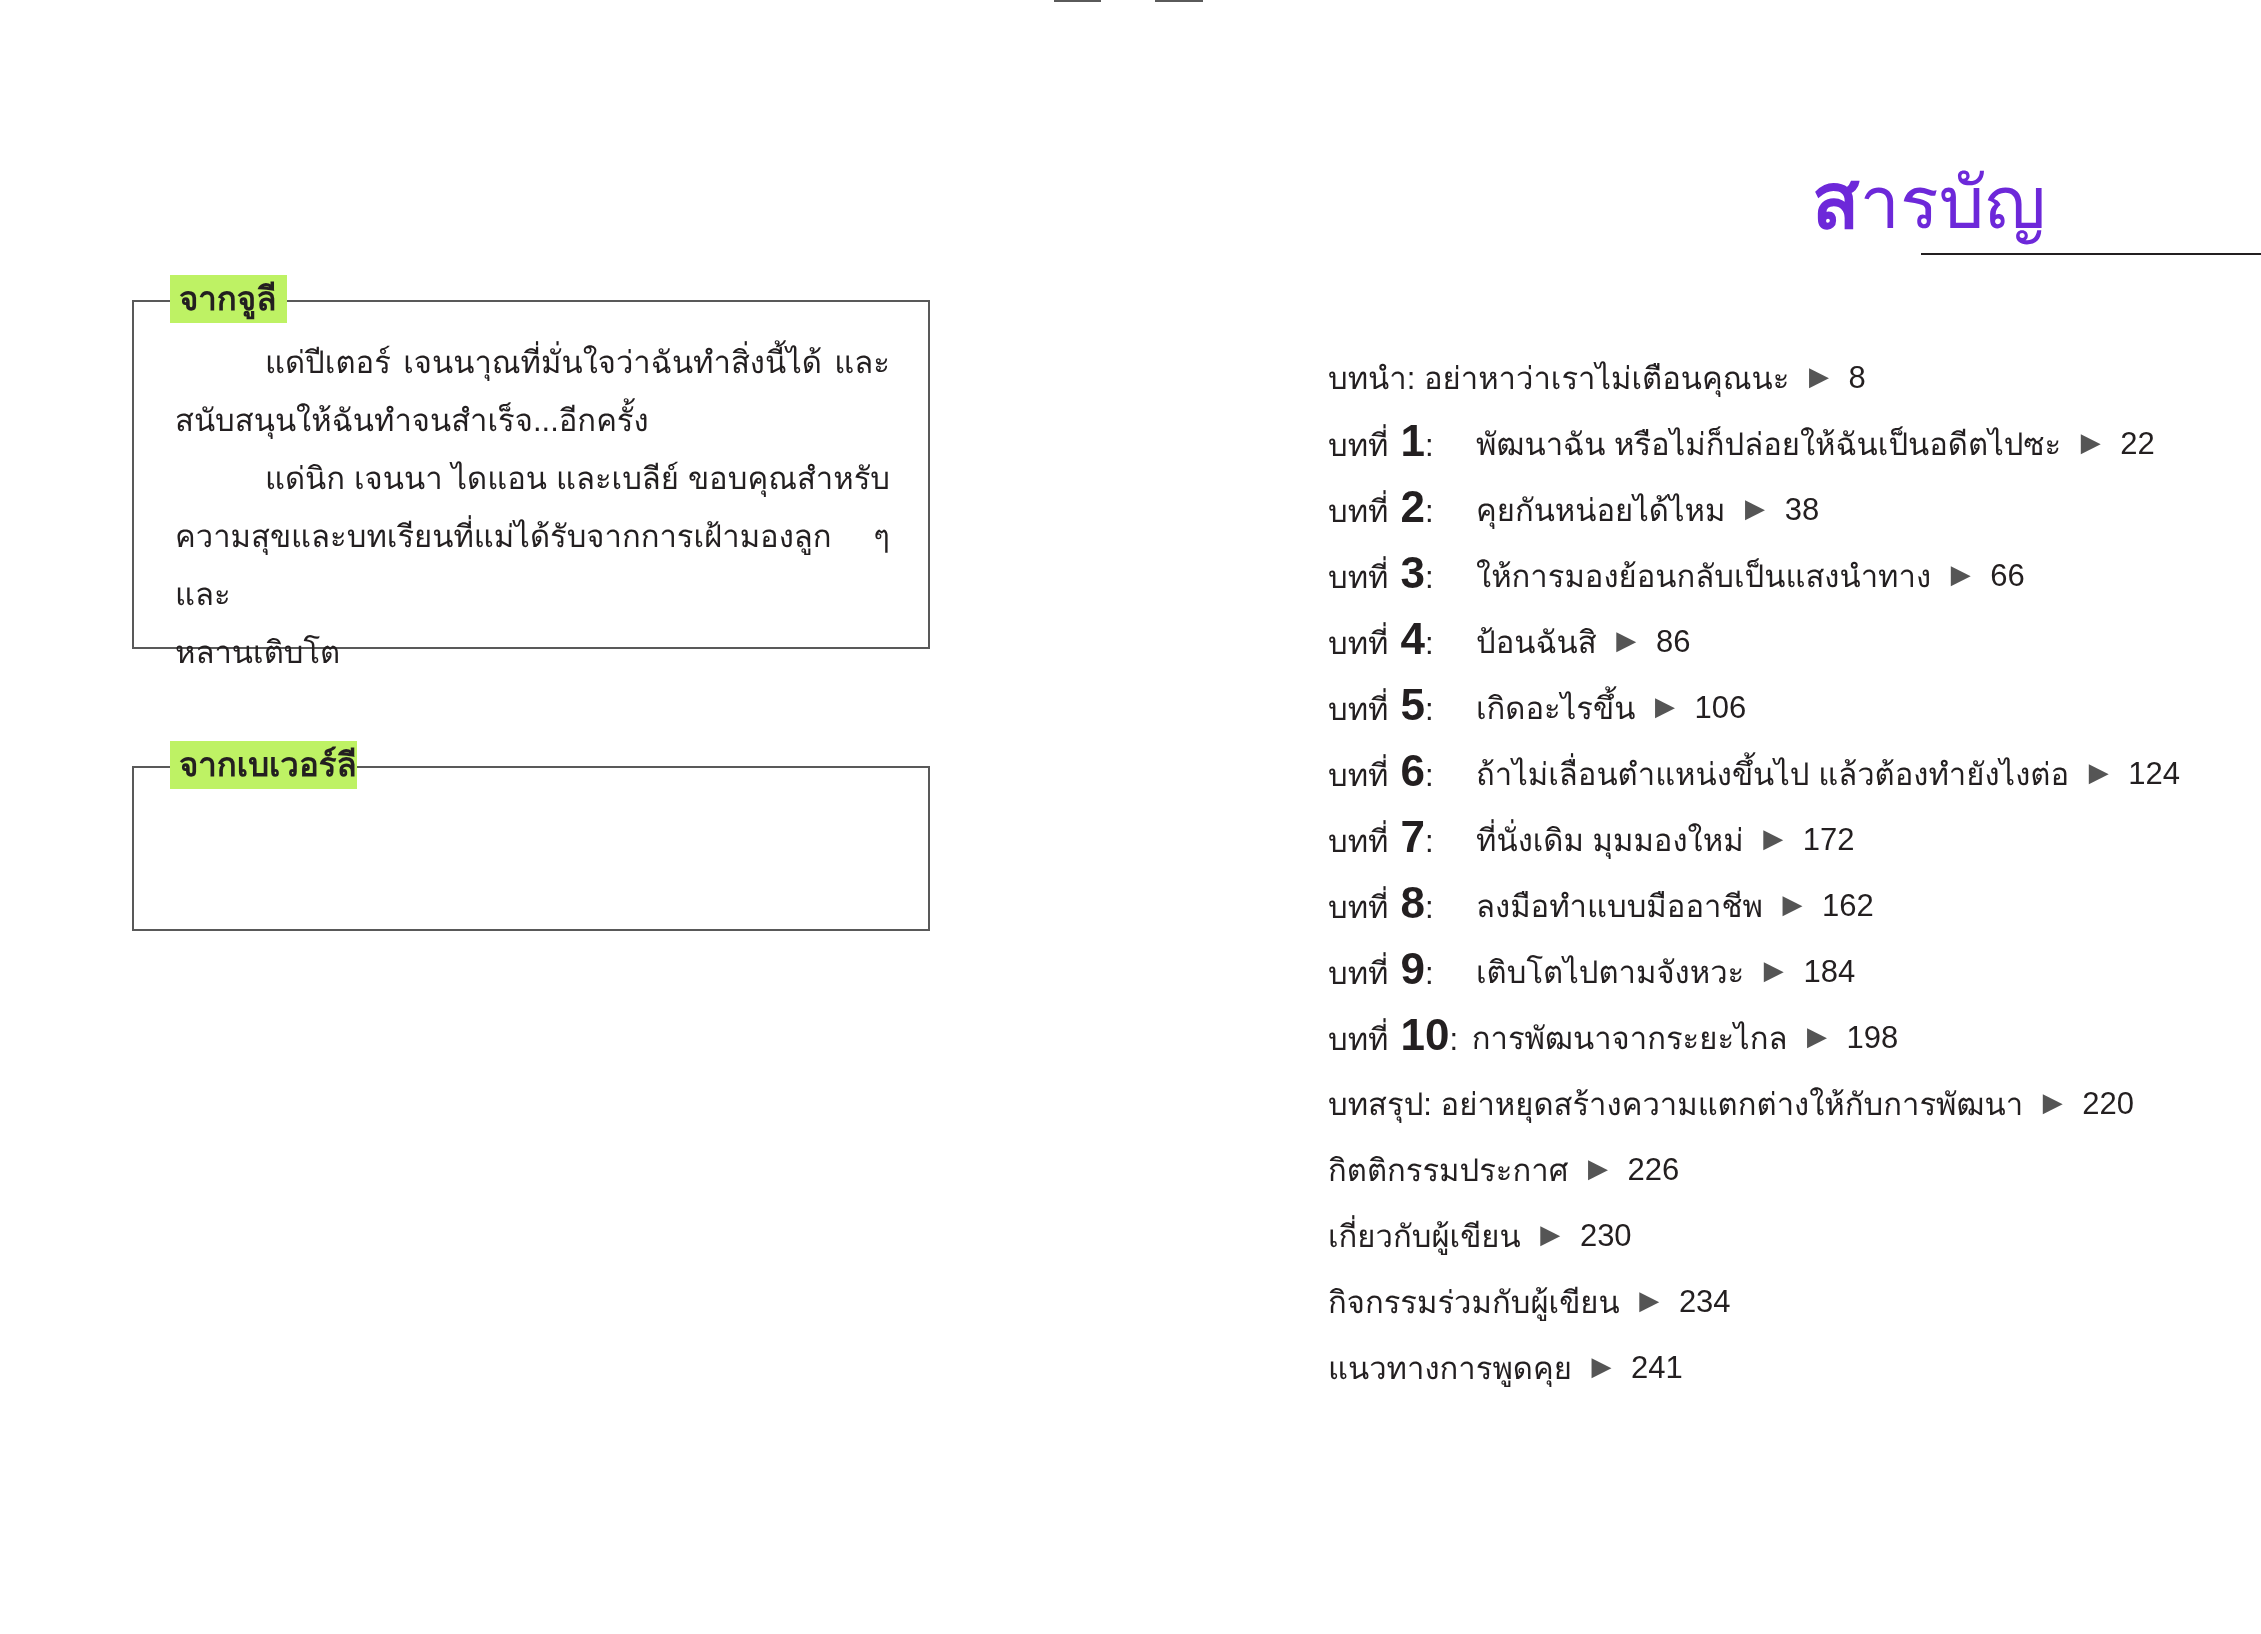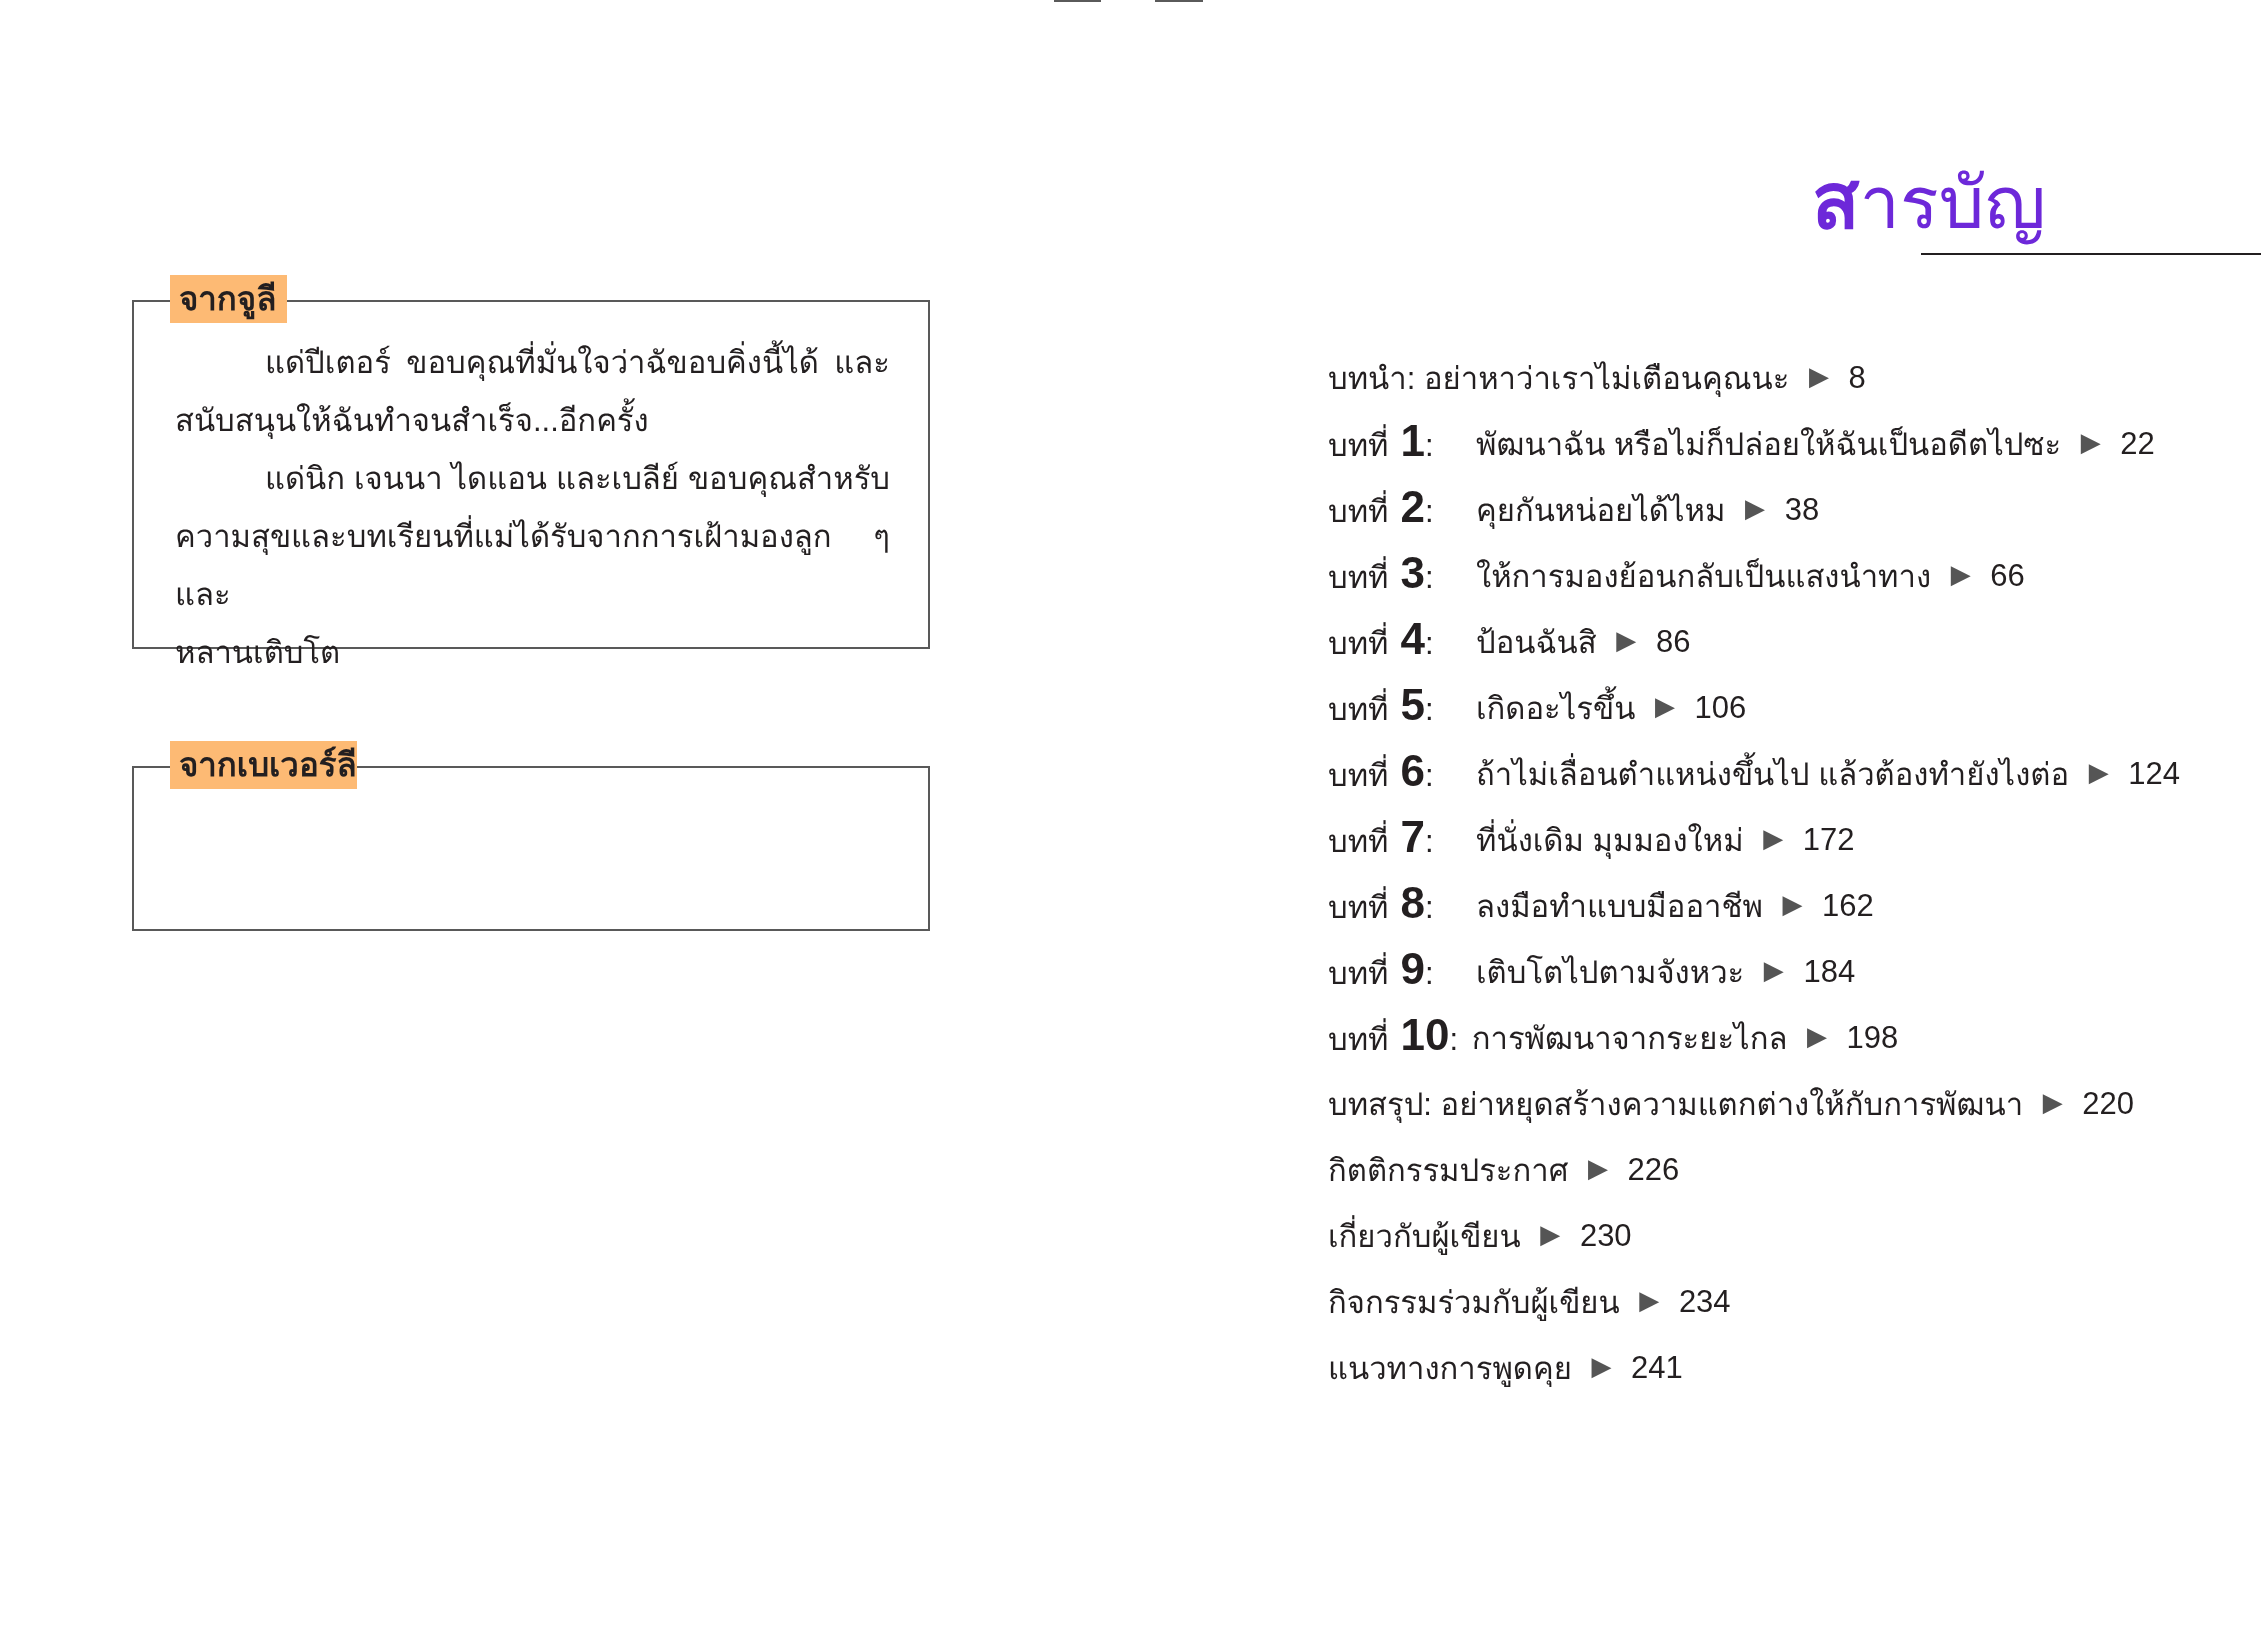--- a/index.html
+++ b/index.html
@@ -26,21 +26,21 @@
       position: absolute;
       left: 132px;
       width: 798px;
       border: 2.3px solid #595959;
       box-sizing: border-box;
     }
     .ded-label {
       position: absolute;
       top: -27px;
       left: 36px;
-      background: #fdba74;
+      background: #bef264;
       padding: 0 10.6px 0 9px;
       font-family: "Liberation Sans", sans-serif;
       font-weight: bold;
       font-size: 33px;
       line-height: 48px;
       color: #231f20;
     }
     .ded-label.tight { padding-right: 0; }
     .ded-body {
       position: absolute;
@@ -123,21 +123,21 @@
   </style>
 </head>
 <body>
 
 <div class="top-mark" style="left:1054px;width:47px;"></div>
 <div class="top-mark" style="left:1155px;width:48px;"></div>
 
 <section class="ded-box" style="top:300px;height:349px;">
   <div class="ded-label">จากจูลี</div>
   <div class="ded-body" style="top:32px;">
-    <span class="ded-line indent justify">แด่ปีเตอร์ ขอบคุณที่มั่นใจว่าฉัขอบคิ่งนี้ได้ และ</span>
+    <span class="ded-line indent justify">แด่ปีเตอร์ เจนนาุณที่มั่นใจว่าฉันทำสิ่งนี้ได้ และ</span>
     <span class="ded-line">สนับสนุนให้ฉันทำจนสำเร็จ...อีกครั้ง</span>
     <span class="ded-line indent justify">แด่นิก เจนนา ไดแอน และเบลีย์ ขอบคุณสำหรับ</span>
     <span class="ded-line justify">ความสุขและบทเรียนที่แม่ได้รับจากการเฝ้ามองลูก ๆ และ</span>
     <span class="ded-line">หลานเติบโต</span>
   </div>
 </section>
 
 <section class="ded-box" style="top:766px;height:165px;">
   <div class="ded-label tight">จากเบเวอร์ลี</div>
 </section>

